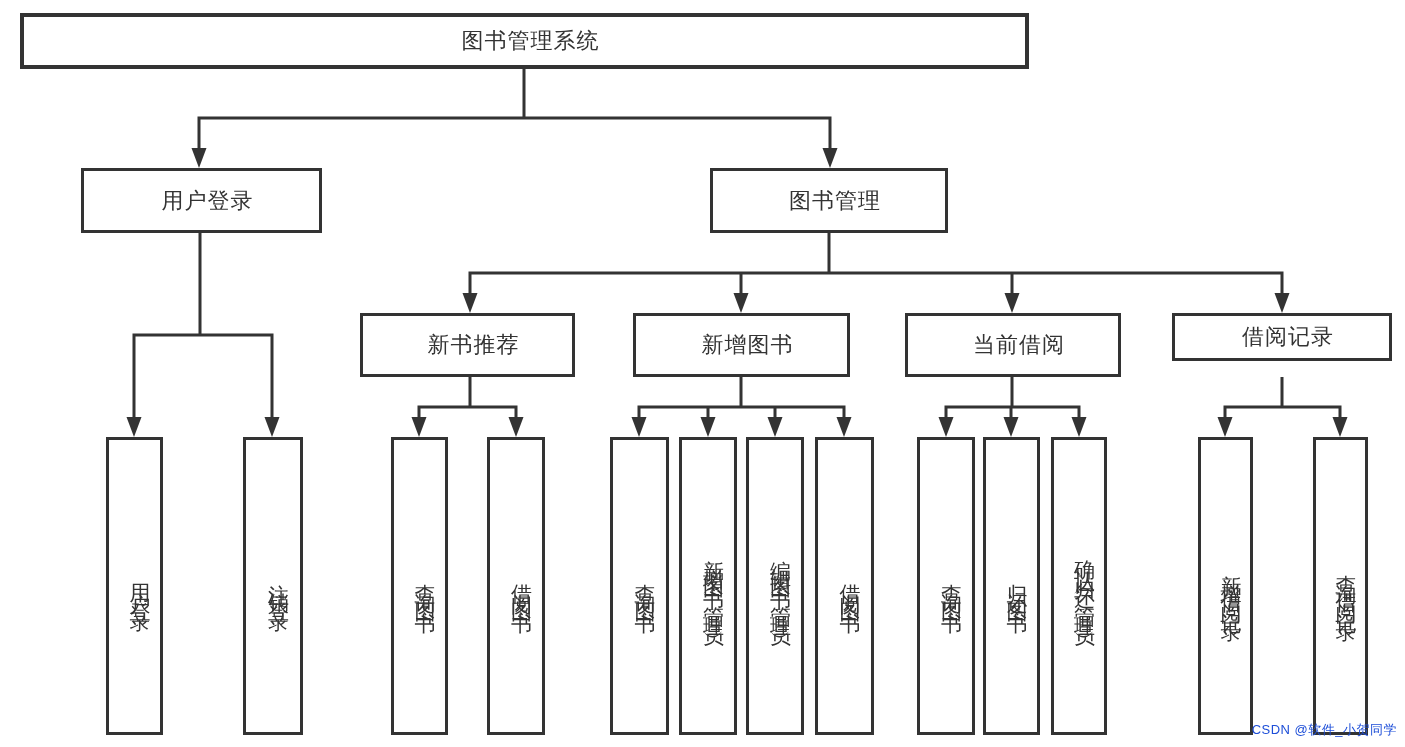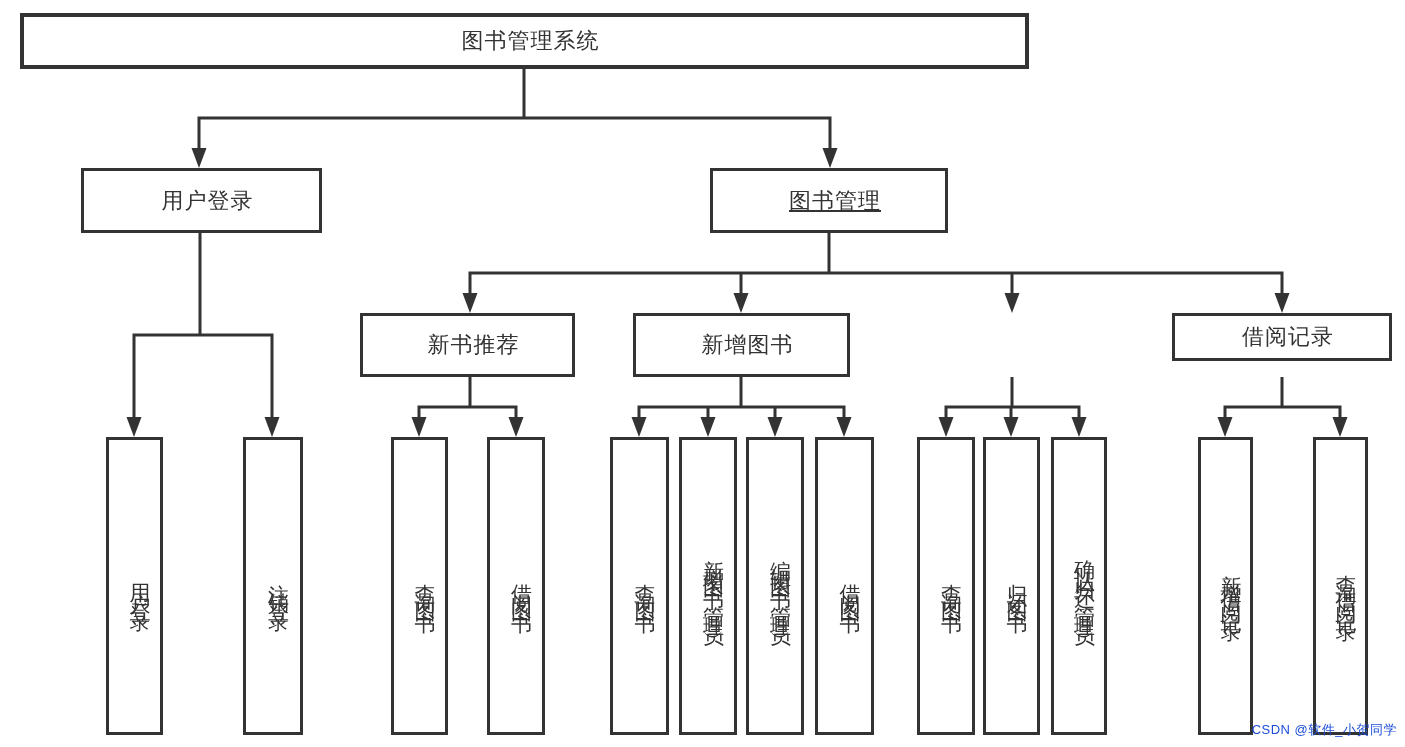--- a/index.html
+++ b/index.html
@@ -104,29 +104,32 @@
       </g>
   </svg>
 
   <div class="node hnode root" style="left:20px; top:13px; width:1009px; height:56px;">
     <span>图书管理系统</span>
   </div>
 
   <div class="node hnode" style="left:81px; top:168px; width:241px; height:65px;">
     <span>用户登录</span>
   </div>
-  <div class="node hnode" style="left:710px; top:168px; width:238px; height:65px;text-decoration:underline;">
+  <div class="node hnode" style="left:710px; top:168px; width:238px; height:65px;">
     <span>图书管理</span>
   </div>
 
   <div class="node hnode" style="left:360px; top:313px; width:215px; height:64px;">
     <span>新书推荐</span>
   </div>
   <div class="node hnode" style="left:633px; top:313px; width:217px; height:64px;">
     <span>新增图书</span>
+  </div>
+  <div class="node hnode" style="left:905px; top:313px; width:216px; height:64px;">
+    <span>当前借阅</span>
   </div>
   <div class="node hnode" style="left:1172px; top:313px; width:220px; height:48px;">
     <span>借阅记录</span>
   </div>
 
   <div class="node vnode" style="left:106px; top:437px; width:57px; height:298px;">
     <span>用户登录</span>
   </div>
   <div class="node vnode" style="left:243px; top:437px; width:60px; height:298px;">
     <span>注销登录</span>

